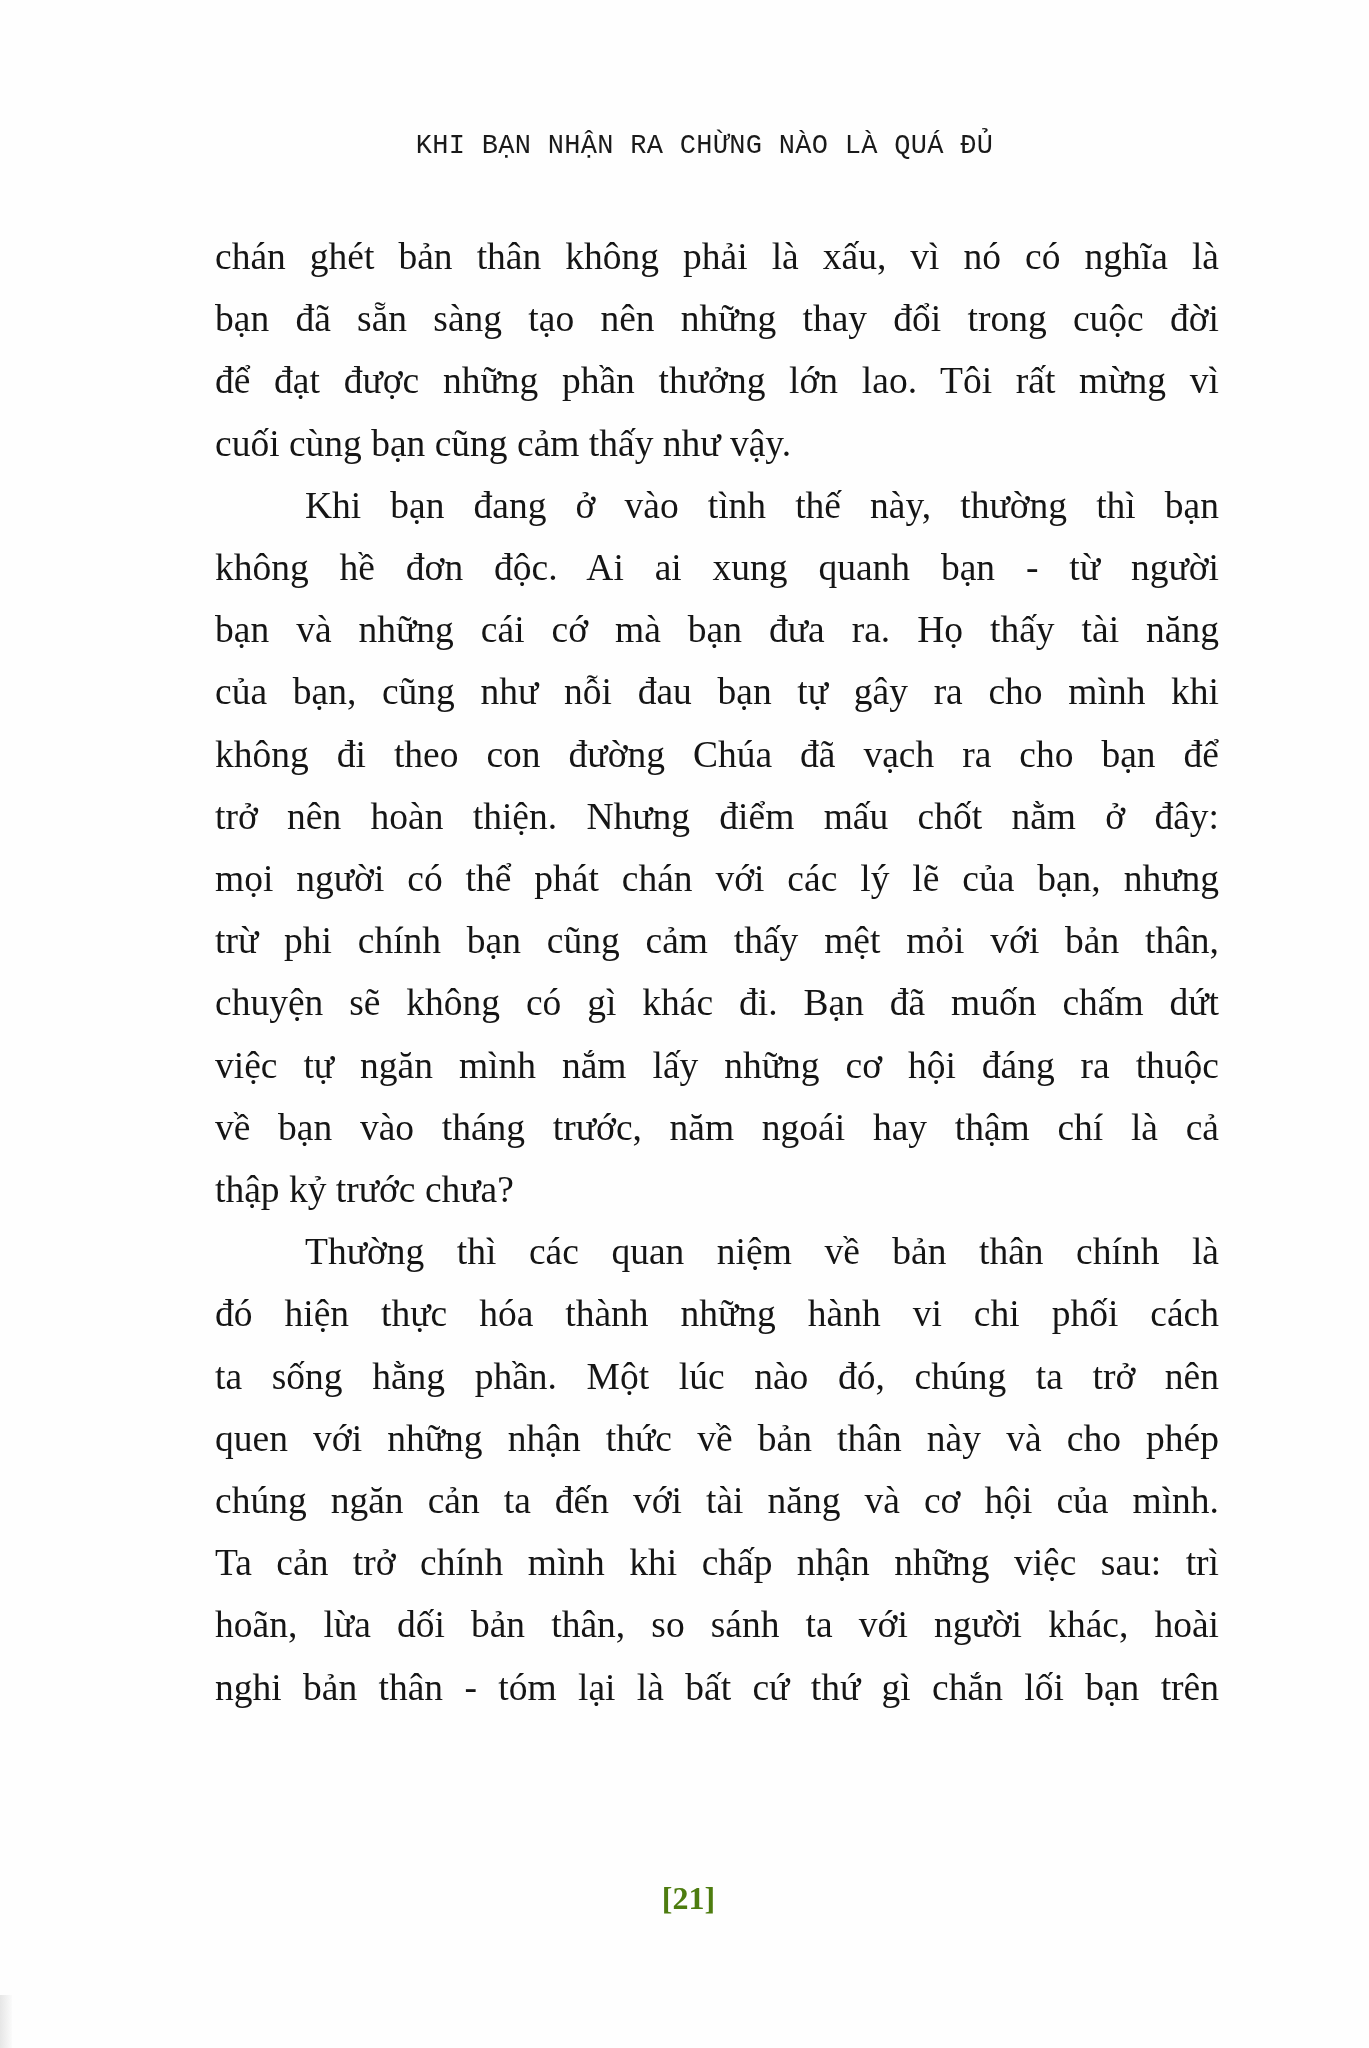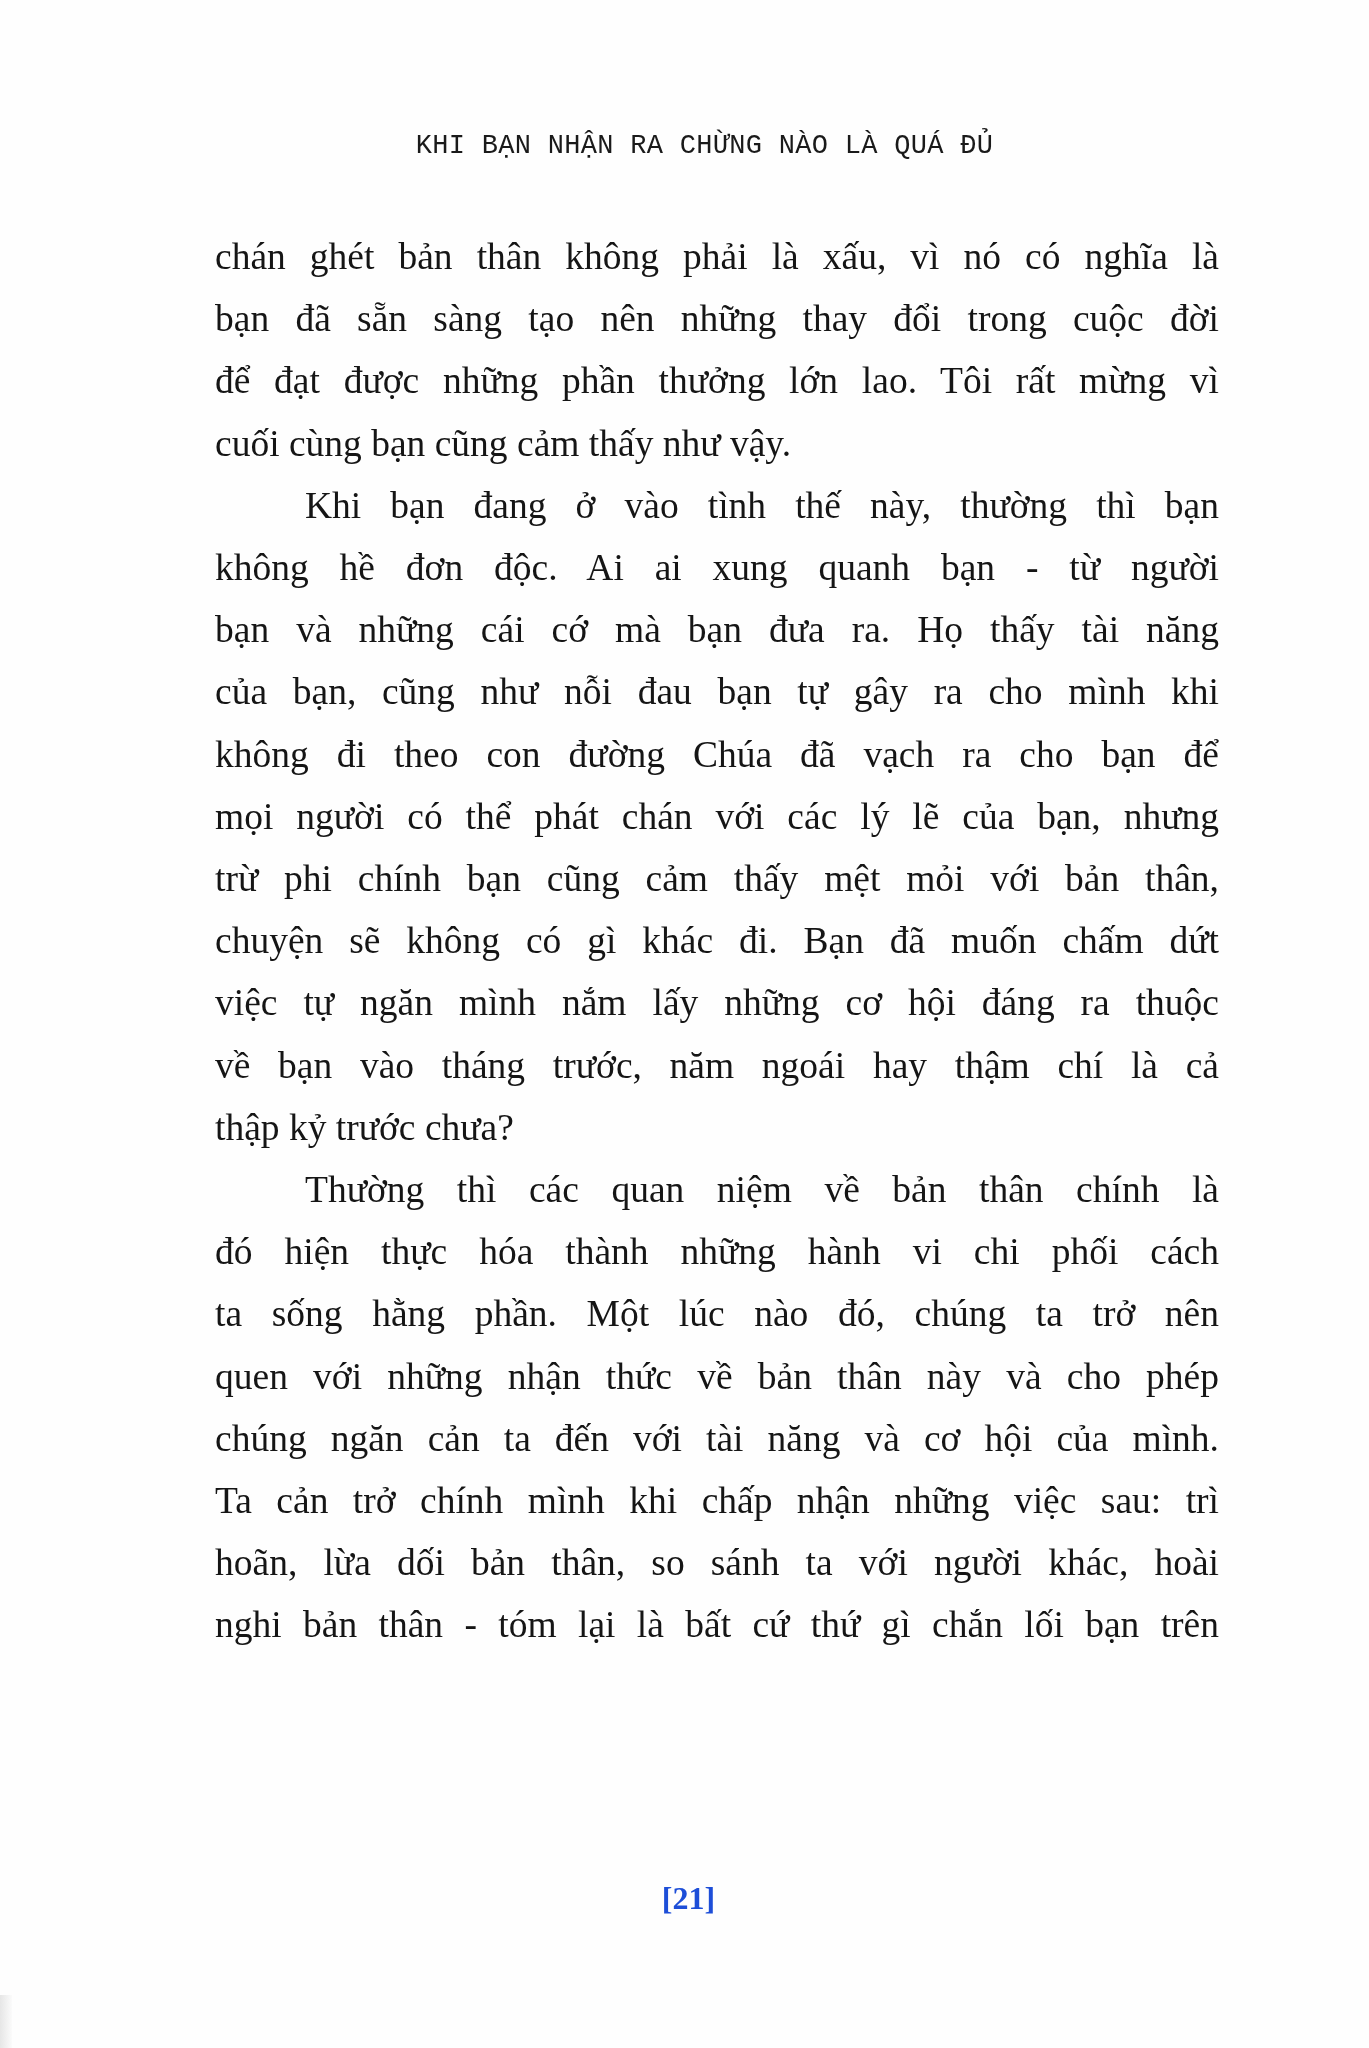--- a/index.html
+++ b/index.html
@@ -70,21 +70,21 @@
       padding-left: 90px;
     }
     .page-number {
       position: absolute;
       top: 1880px;
       left: 0;
       width: 1369px;
       text-align: center;
       font-size: 32px;
       font-weight: bold;
-      color: #1d4ed8;
+      color: #4d7c0f;
       padding-left: 8px;
       box-sizing: border-box;
     }
   </style>
 </head>
 <body>
 
 <div class="page">
   <div class="scan-edge-left"></div>
 
@@ -98,20 +98,21 @@
       <span class="line">để đạt được những phần thưởng lớn lao. Tôi rất mừng vì</span>
       <span class="line last">cuối cùng bạn cũng cảm thấy như vậy.</span>
     </div>
 
     <div>
       <span class="line indent">Khi bạn đang ở vào tình thế này, thường thì bạn</span>
       <span class="line">không hề đơn độc. Ai ai xung quanh bạn - từ người</span>
       <span class="line">bạn và những cái cớ mà bạn đưa ra. Họ thấy tài năng</span>
       <span class="line">của bạn, cũng như nỗi đau bạn tự gây ra cho mình khi</span>
       <span class="line">không đi theo con đường Chúa đã vạch ra cho bạn để</span>
+      <span class="line">trở nên hoàn thiện. Nhưng điểm mấu chốt nằm ở đây:</span>
       <span class="line">mọi người có thể phát chán với các lý lẽ của bạn, nhưng</span>
       <span class="line">trừ phi chính bạn cũng cảm thấy mệt mỏi với bản thân,</span>
       <span class="line">chuyện sẽ không có gì khác đi. Bạn đã muốn chấm dứt</span>
       <span class="line">việc tự ngăn mình nắm lấy những cơ hội đáng ra thuộc</span>
       <span class="line">về bạn vào tháng trước, năm ngoái hay thậm chí là cả</span>
       <span class="line last">thập kỷ trước chưa?</span>
     </div>
 
     <div>
       <span class="line indent">Thường thì các quan niệm về bản thân chính là</span>

